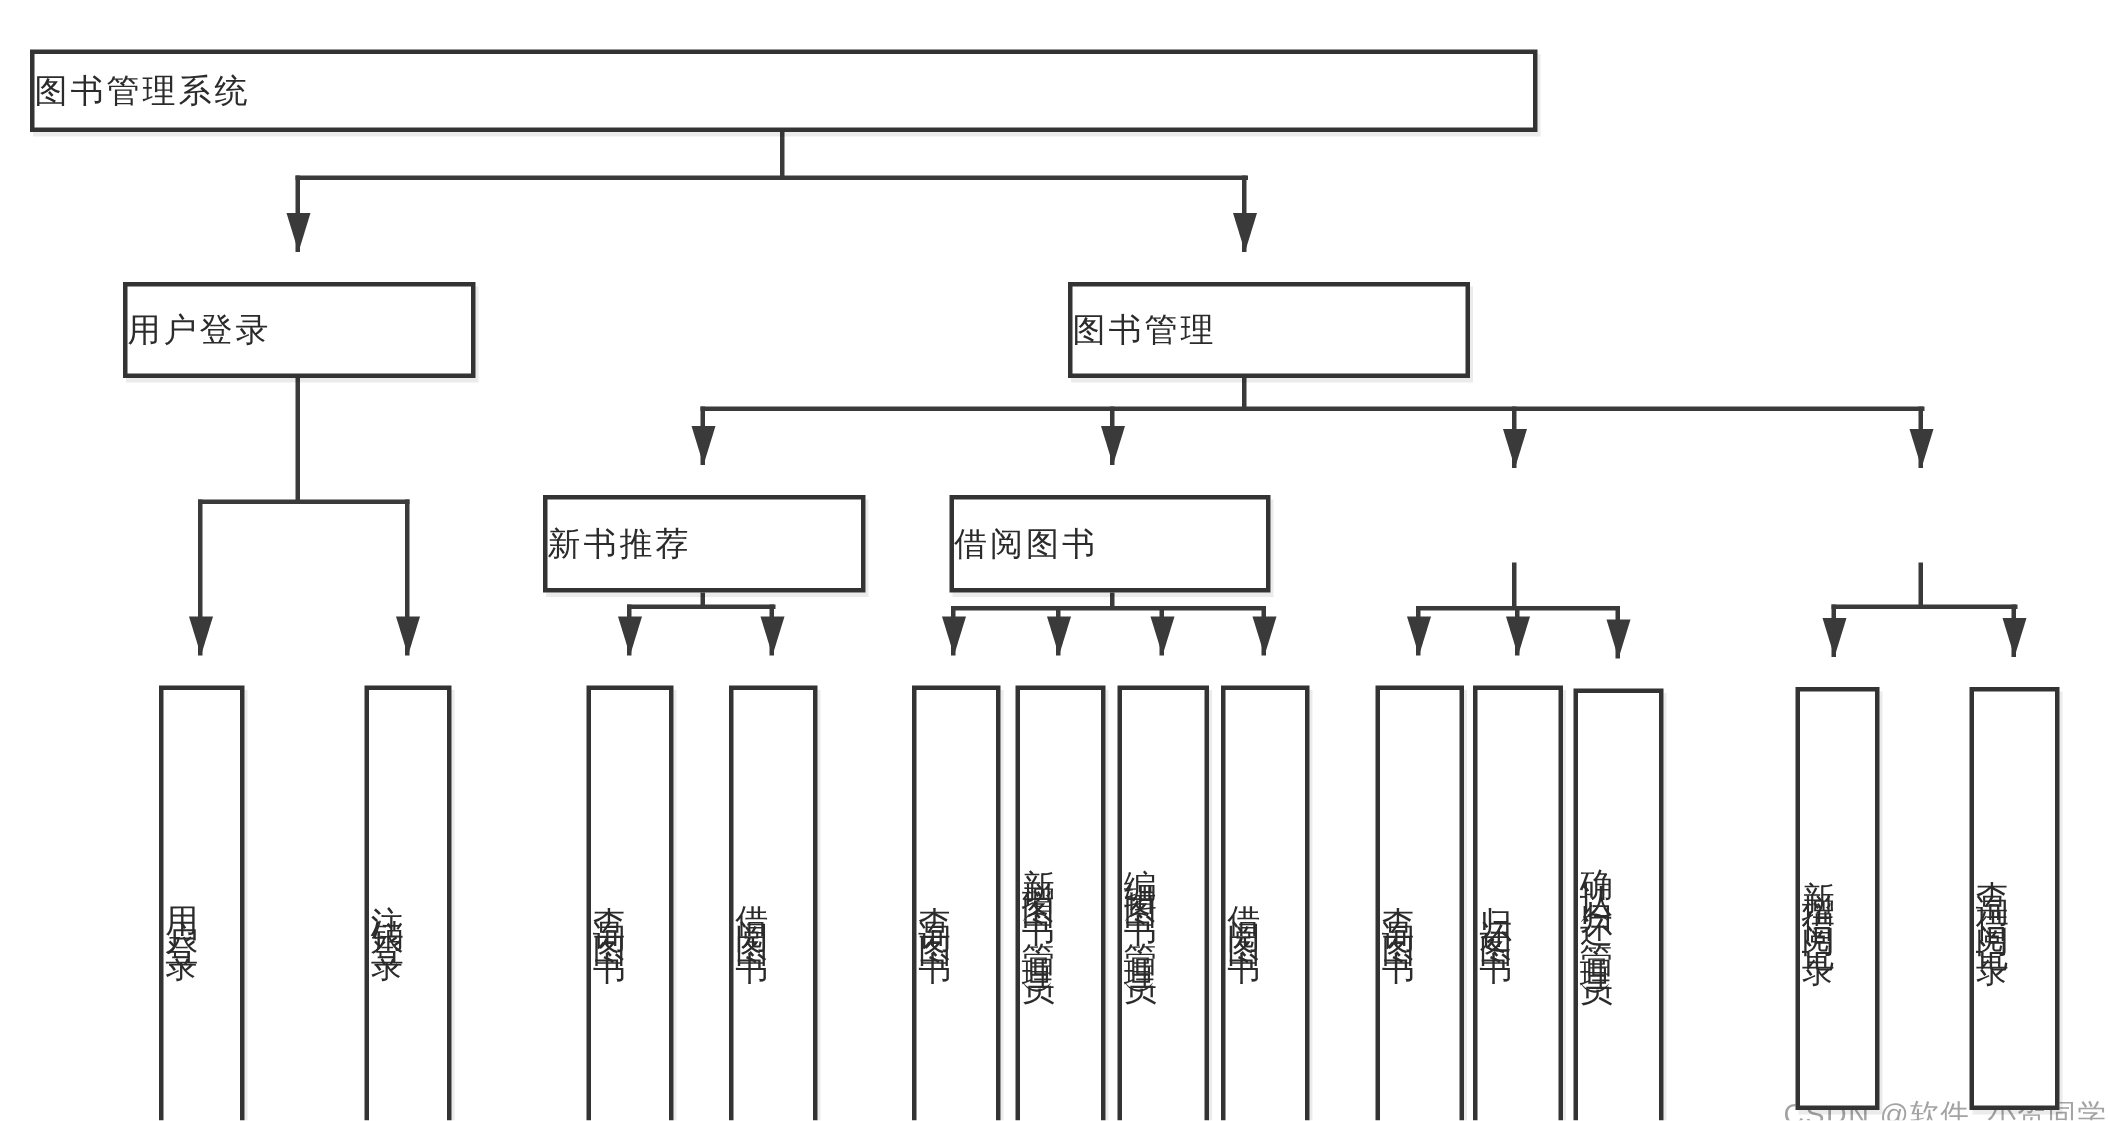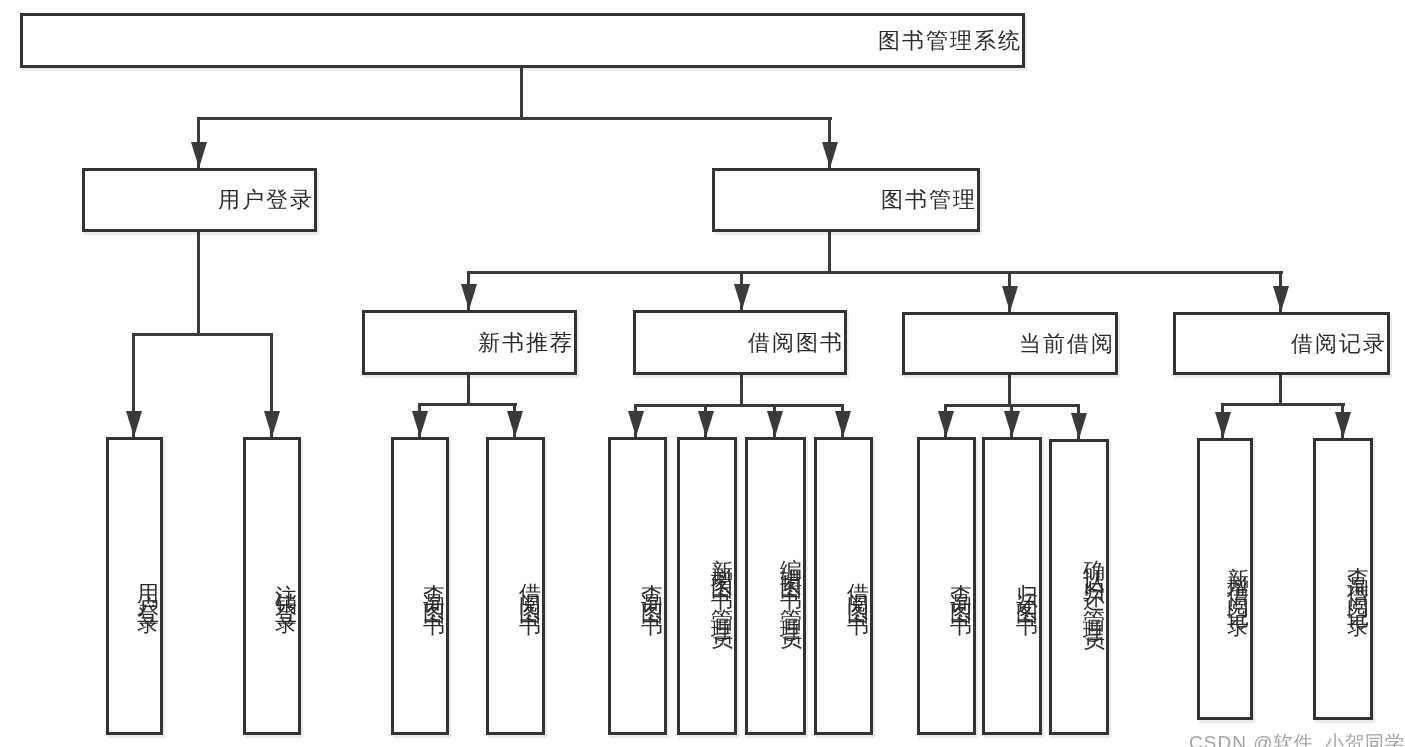--- a/index.html
+++ b/index.html
@@ -17,22 +17,23 @@
     font-family:"Liberation Sans","DejaVu Sans",sans-serif;
     overflow:hidden;
   }
   .node{
     position:absolute;
     background:#fff;
     border:3px solid var(--border);
     box-sizing:border-box;
     display:flex;
     align-items:center;
-    justify-content:flex-end;
+    justify-content:flex-start;
     box-shadow:2px 3px 0 rgba(0,0,0,0.08);
+    margin-top:20px;
   }
   .node .label{
     color:var(--text);
     font-size:22px;
     letter-spacing:2px;
     white-space:nowrap;
   }
   .node.v .label{
     writing-mode:vertical-rl;
     letter-spacing:10px;
@@ -125,26 +126,20 @@
     </div>
     <div class="node h" style="left: 712px; top: 168px; width: 268px; height: 64px;">
       <span class="label">图书管理</span>
     </div>
     <div class="node h" style="left: 362px; top: 310px; width: 215px; height: 65px;">
       <span class="label">新书推荐</span>
     </div>
     <div class="node h" style="left: 633px; top: 310px; width: 214px; height: 65px;">
       <span class="label">借阅图书</span>
     </div>
-    <div class="node h" style="left: 902px; top: 312px; width: 216px; height: 63px;">
-      <span class="label">当前借阅</span>
-    </div>
-    <div class="node h" style="left: 1173px; top: 312px; width: 217px; height: 63px;">
-      <span class="label">借阅记录</span>
-    </div>
     <div class="node v" style="left: 106px; top: 437px; width: 57px; height: 298px;">
       <span class="label">用户登录</span>
     </div>
     <div class="node v" style="left: 243px; top: 437px; width: 58px; height: 298px;">
       <span class="label">注销登录</span>
     </div>
     <div class="node v" style="left: 391px; top: 437px; width: 58px; height: 298px;">
       <span class="label">查询图书</span>
     </div>
     <div class="node v" style="left: 486px; top: 437px; width: 59px; height: 298px;">

